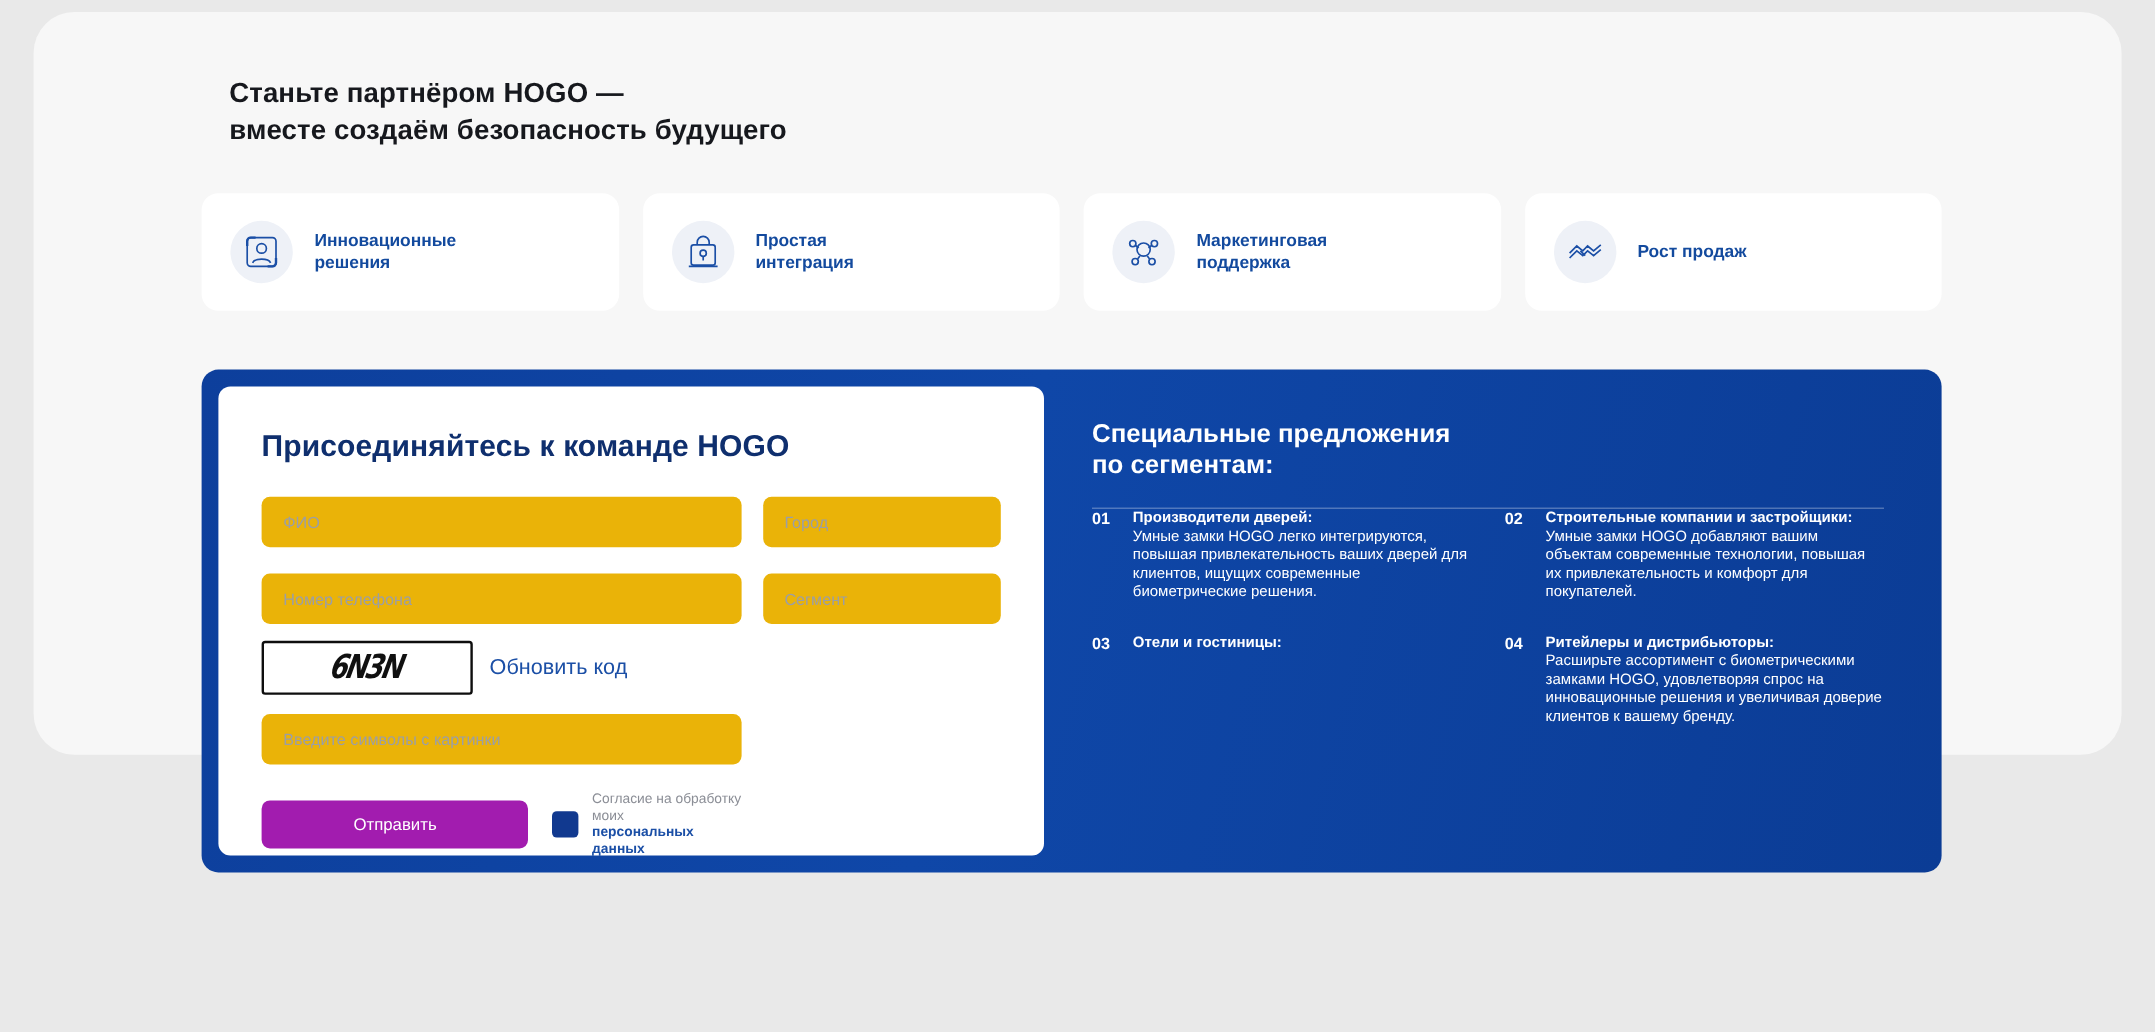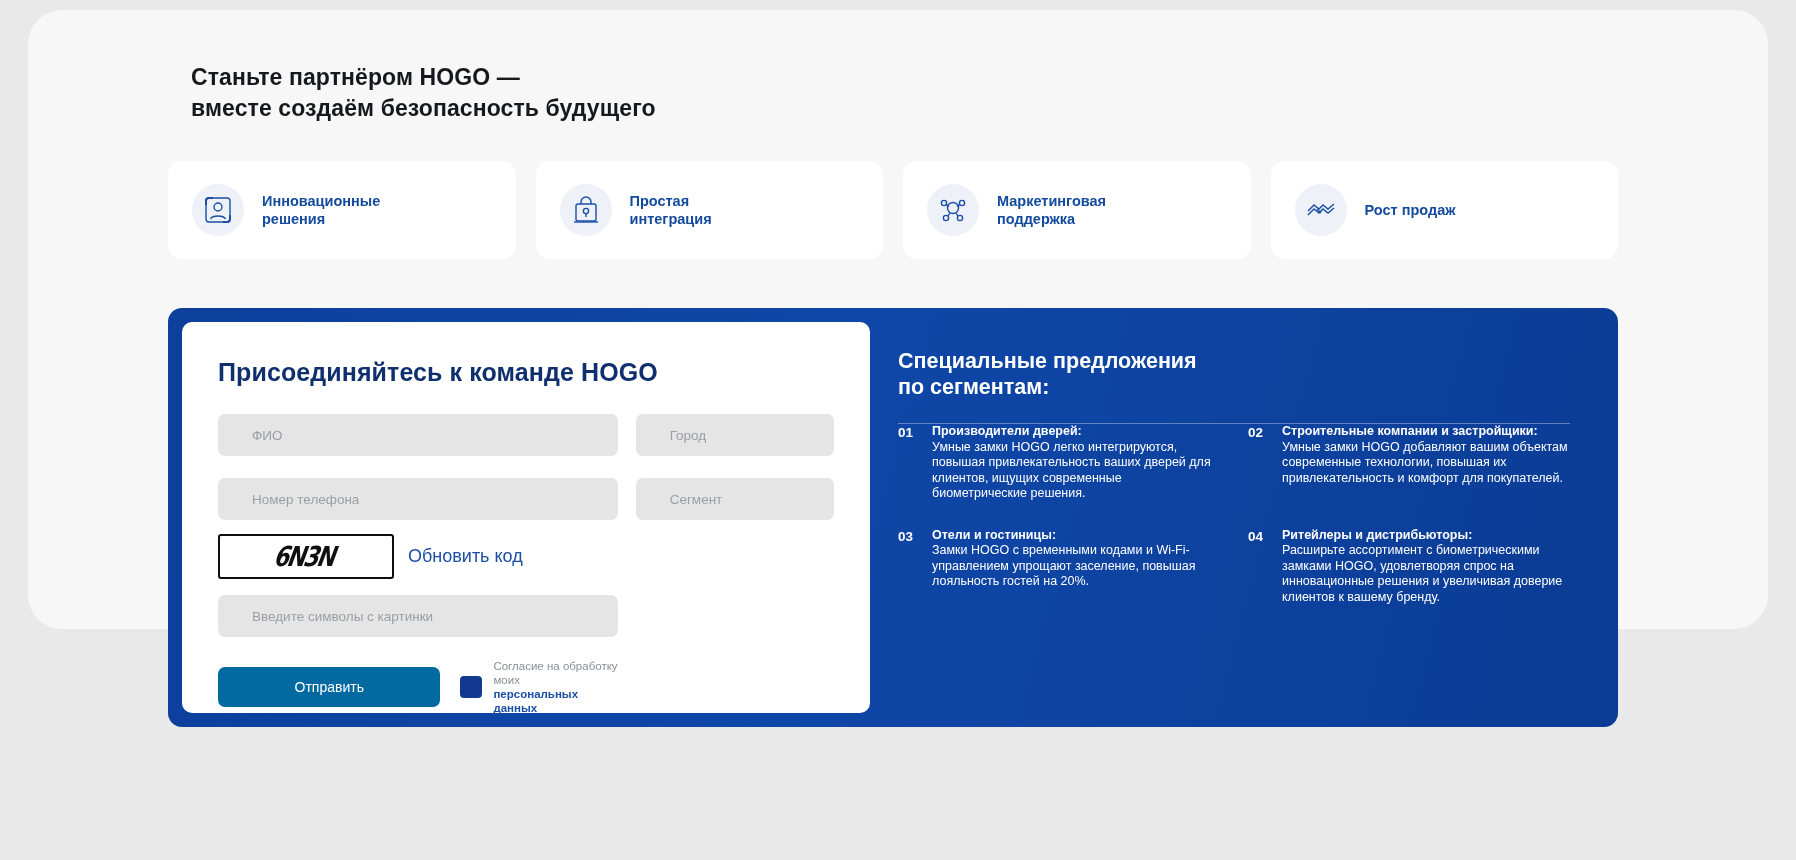--- a/index.html
+++ b/index.html
@@ -106,25 +106,25 @@
   }
   .form-grid {
     margin-top: 27px;
     display: flex;
     gap: 18px;
   }
   .form-col { flex: 1 1 0; }
   .field {
     width: 100%;
     height: 42px;
-    background: #e5e5e5;
+    background: #eab308;
     border: none;
     border-radius: 7px;
     box-sizing: border-box;
-    padding: 0 34px;
+    padding: 0 18px;
     font-size: 13.5px;
     color: #3a3d45;
     font-family: "Liberation Sans", sans-serif;
     outline: none;
     display: block;
   }
   .field::placeholder { color: #9b9ea6; }
   .field + .field { margin-top: 22px; }
 
   .captcha-row {
@@ -163,21 +163,21 @@
 
   .submit-row {
     margin-top: 22px;
     display: flex;
     align-items: center;
     gap: 20px;
   }
   .submit-btn {
     width: 262px;
     height: 40px;
-    background: #0369a1;
+    background: #a21caf;
     color: #ffffff;
     border: none;
     border-radius: 7px;
     font-size: 14px;
     font-family: "Liberation Sans", sans-serif;
     cursor: pointer;
   }
   .consent {
     display: flex;
     align-items: center;
@@ -198,21 +198,21 @@
   }
   .consent-text b {
     color: #1b4fa6;
     font-weight: bold;
     cursor: pointer;
   }
 
   
   .offers {
     flex: 1 1 auto;
-    padding: 26px 34px 0 28px;
+    padding: 26px 34px 0 40px;
     box-sizing: border-box;
     color: #ffffff;
   }
   .offers-title {
     font-size: 21.5px;
     font-weight: bold;
     line-height: 26px;
     white-space: pre-line;
     margin: 0;
   }
@@ -375,21 +375,20 @@
             <span class="offer-body">
               <span class="offer-head">Строительные компании и застройщики:</span>
               <span class="offer-text">Умные замки HOGO добавляют вашим объектам современные технологии, повышая их привлекательность и комфорт для покупателей.</span>
             </span>
           </div>
 
           <div class="offer">
             <span class="offer-num">03</span>
             <span class="offer-body">
               <span class="offer-head">Отели и гостиницы:</span>
-              <span class="offer-text">Замки HOGO с временными кодами и Wi-Fi-управлением упрощают заселение, повышая лояльность гостей на 20%.</span>
             </span>
           </div>
 
           <div class="offer">
             <span class="offer-num">04</span>
             <span class="offer-body">
               <span class="offer-head">Ритейлеры и дистрибьюторы:</span>
               <span class="offer-text">Расширьте ассортимент с биометрическими замками HOGO, удовлетворяя спрос на инновационные решения и увеличивая доверие клиентов к вашему бренду.</span>
             </span>
           </div>

